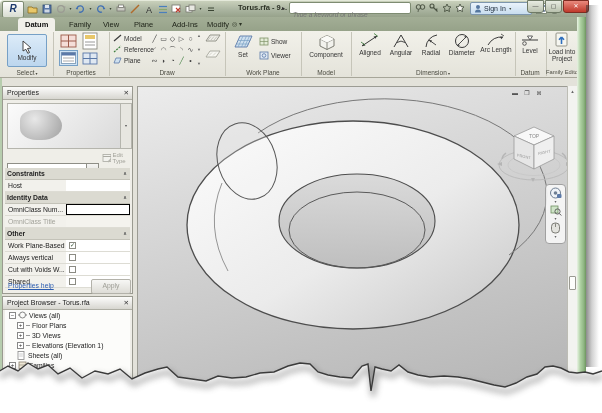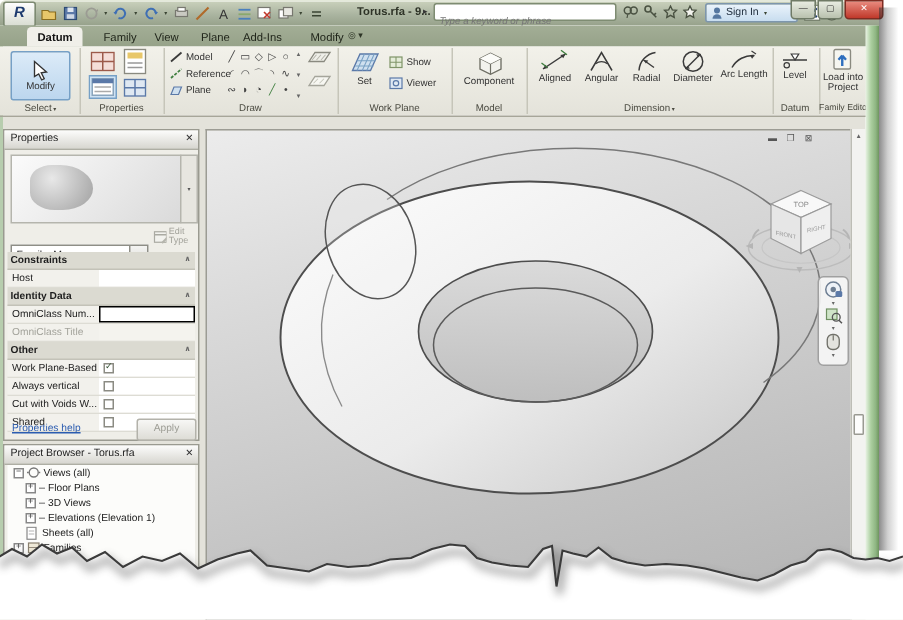--- a/index.html
+++ b/index.html
@@ -276,21 +276,21 @@
     <span class="wb">—</span>
     <span class="wb">▢</span>
     <span class="wb close">✕</span>
   </span>
 
   <div class="abs tabrow"></div>
   <span class="abs tab active" style="left:18px;">Datum</span>
   <span class="abs tab" style="left:62px;">Family</span>
   <span class="abs tab" style="left:96px;">View</span>
   <span class="abs tab" style="left:127px;">Plane</span>
-  <span class="abs tab" style="left:155px;">Add-Ins</span>
+  <span class="abs tab" style="left:165px;">Add-Ins</span>
   <span class="abs tab" style="left:200px;">Modify</span>
   <span class="abs tabextra"></span>
 
   <div class="abs ribbon"></div>
 
   <div class="abs modifybtn rbtn-big">
     <svg width="12" height="14">
         <path d="M2 1 L10 8 L6.5 8.5 L8.5 12.5 L6.8 13.3 L4.8 9.3 L2 11 Z" fill="#fff" stroke="#333" stroke-width="0.9"></path>
       </svg>
     <span class="rtext">Modify</span>

